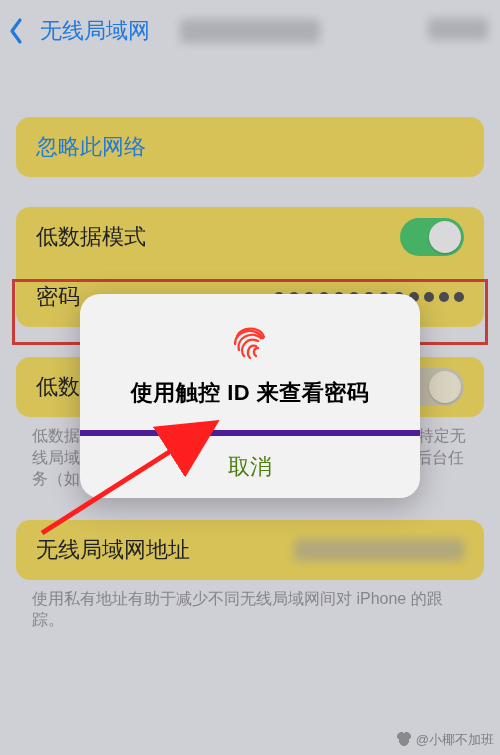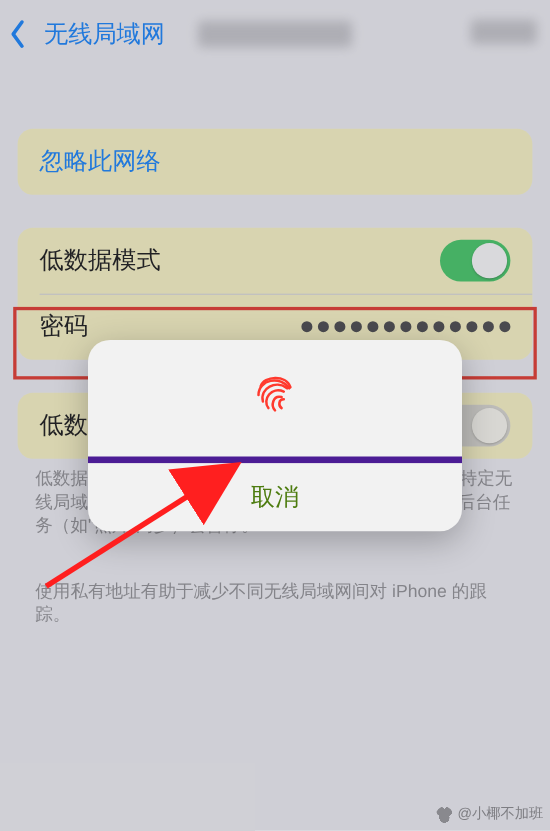--- a/index.html
+++ b/index.html
@@ -36,21 +36,21 @@
   .header-title-blur {
     position: absolute;
     left: 50%; top: 50%;
     transform: translate(-50%, -50%);
     width: 140px; height: 24px;
   }
   .blur { filter: blur(5px); background:#9e9ea3; opacity:0.55; border-radius:3px; }
   .header-right-blur { position:absolute; right:12px; top:18px; width:60px; height:22px; }
 
   
-  .group { margin: 30px 16px 0 16px; background:#fef9c3; border-radius:14px; overflow:hidden; }
+  .group { margin: 30px 16px 0 16px; background:#fde047; border-radius:14px; overflow:hidden; }
   .group.first { margin-top: 55px; }
   .cell {
     min-height: 60px;
     padding: 0 20px;
     display: flex;
     align-items: center;
     justify-content: space-between;
     font-size: 22px;
     position: relative;
   }
@@ -139,21 +139,21 @@
 
   
   .value-blur{
     width:170px; height:22px;
   }
 
   
   .watermark{
     position:absolute; right:6px; bottom:6px;
     font-size:13px; color:#7d7d82;
-    display:flex; align-items:flex-end; gap:4px;
+    display:flex; align-items:flex-start; gap:4px;
     z-index:30;
   }
   .paw{
     width:16px; height:16px; background:#7d7d82;
     -webkit-mask: radial-gradient(circle at 30% 30%, #000 25%, transparent 26%),
                   radial-gradient(circle at 70% 30%, #000 25%, transparent 26%),
                   radial-gradient(circle at 50% 65%, #000 35%, transparent 36%);
             mask: radial-gradient(circle at 30% 30%, #000 25%, transparent 26%),
                   radial-gradient(circle at 70% 30%, #000 25%, transparent 26%),
                   radial-gradient(circle at 50% 65%, #000 35%, transparent 36%);
@@ -210,40 +210,45 @@
 
 <div class="group">
   <div class="cell">
     <span>低数据模式</span>
     <div class="switch partial" style="background:#cfcfd3"></div>
   </div>
 </div>
 <div class="caption">低数据模式有助于减少iPhone通过蜂窝网络或您选择的特定无线局域网使用的数据。打开低数据模式后，自动更新和后台任务（如"照片"同步）会暂停。</div>
 
 <div class="group">
+  <div class="cell">
+    <span>无线局域网地址</span>
+    <div class="value-blur blur"></div>
+  </div>
 </div>
 <div class="caption">使用私有地址有助于减少不同无线局域网间对 iPhone 的跟踪。</div>
 
 <div class="highlight-box"></div>
 
 <div class="overlay">
   <div class="dialog">
     <div class="dlg-body">
       <div class="fingerprint">
         <svg viewBox="0 0 48 48">
           <g fill="none" stroke="#ff3a2e" stroke-width="2.3" stroke-linecap="round">
             <path d="M11 20c3-9 23-11 27 1"></path>
             <path d="M9 28c0-14 20-18 28-6"></path>
             <path d="M13 34c-3-12 12-20 22-12"></path>
             <path d="M18 40c-6-8 3-20 14-15"></path>
             <path d="M24 42c-4-4-2-14 6-12"></path>
             <path d="M30 40c-3-2-3-8 2-8"></path>
           </g>
         </svg>
       </div>
+      <div class="dlg-title">使用触控 ID 来查看密码</div>
     </div>
     <div class="dlg-btn">取消</div>
   </div>
 </div>
 
 <svg class="arrow" viewBox="0 0 190 120">
   <defs>
     <marker id="ah" markerWidth="12" markerHeight="12" refX="9" refY="6" orient="auto">
       <path d="M0,0 L12,6 L0,12 z" fill="#ff1f1f"></path>
     </marker>

